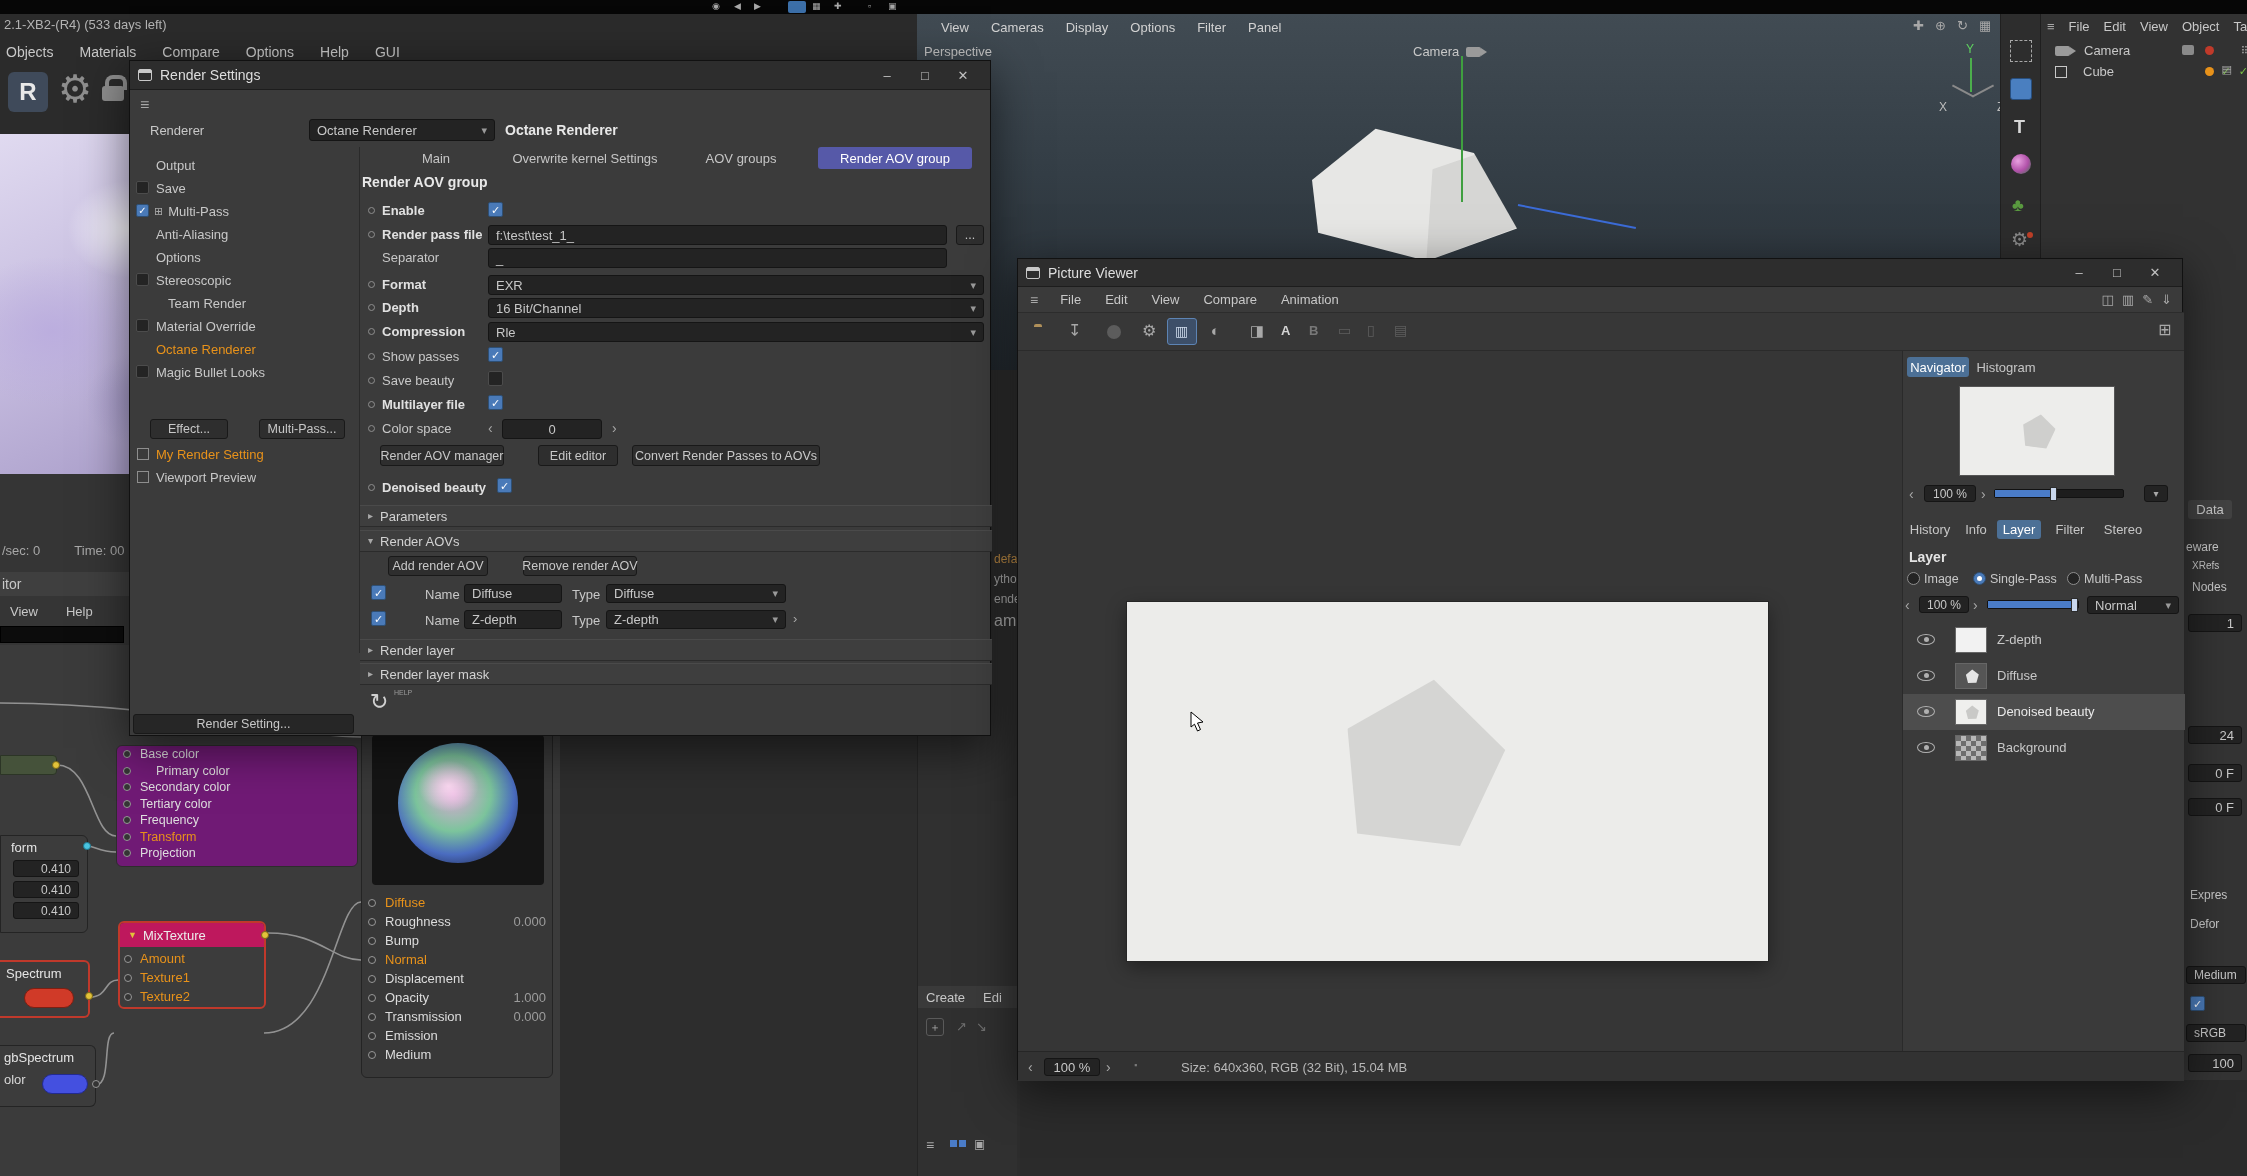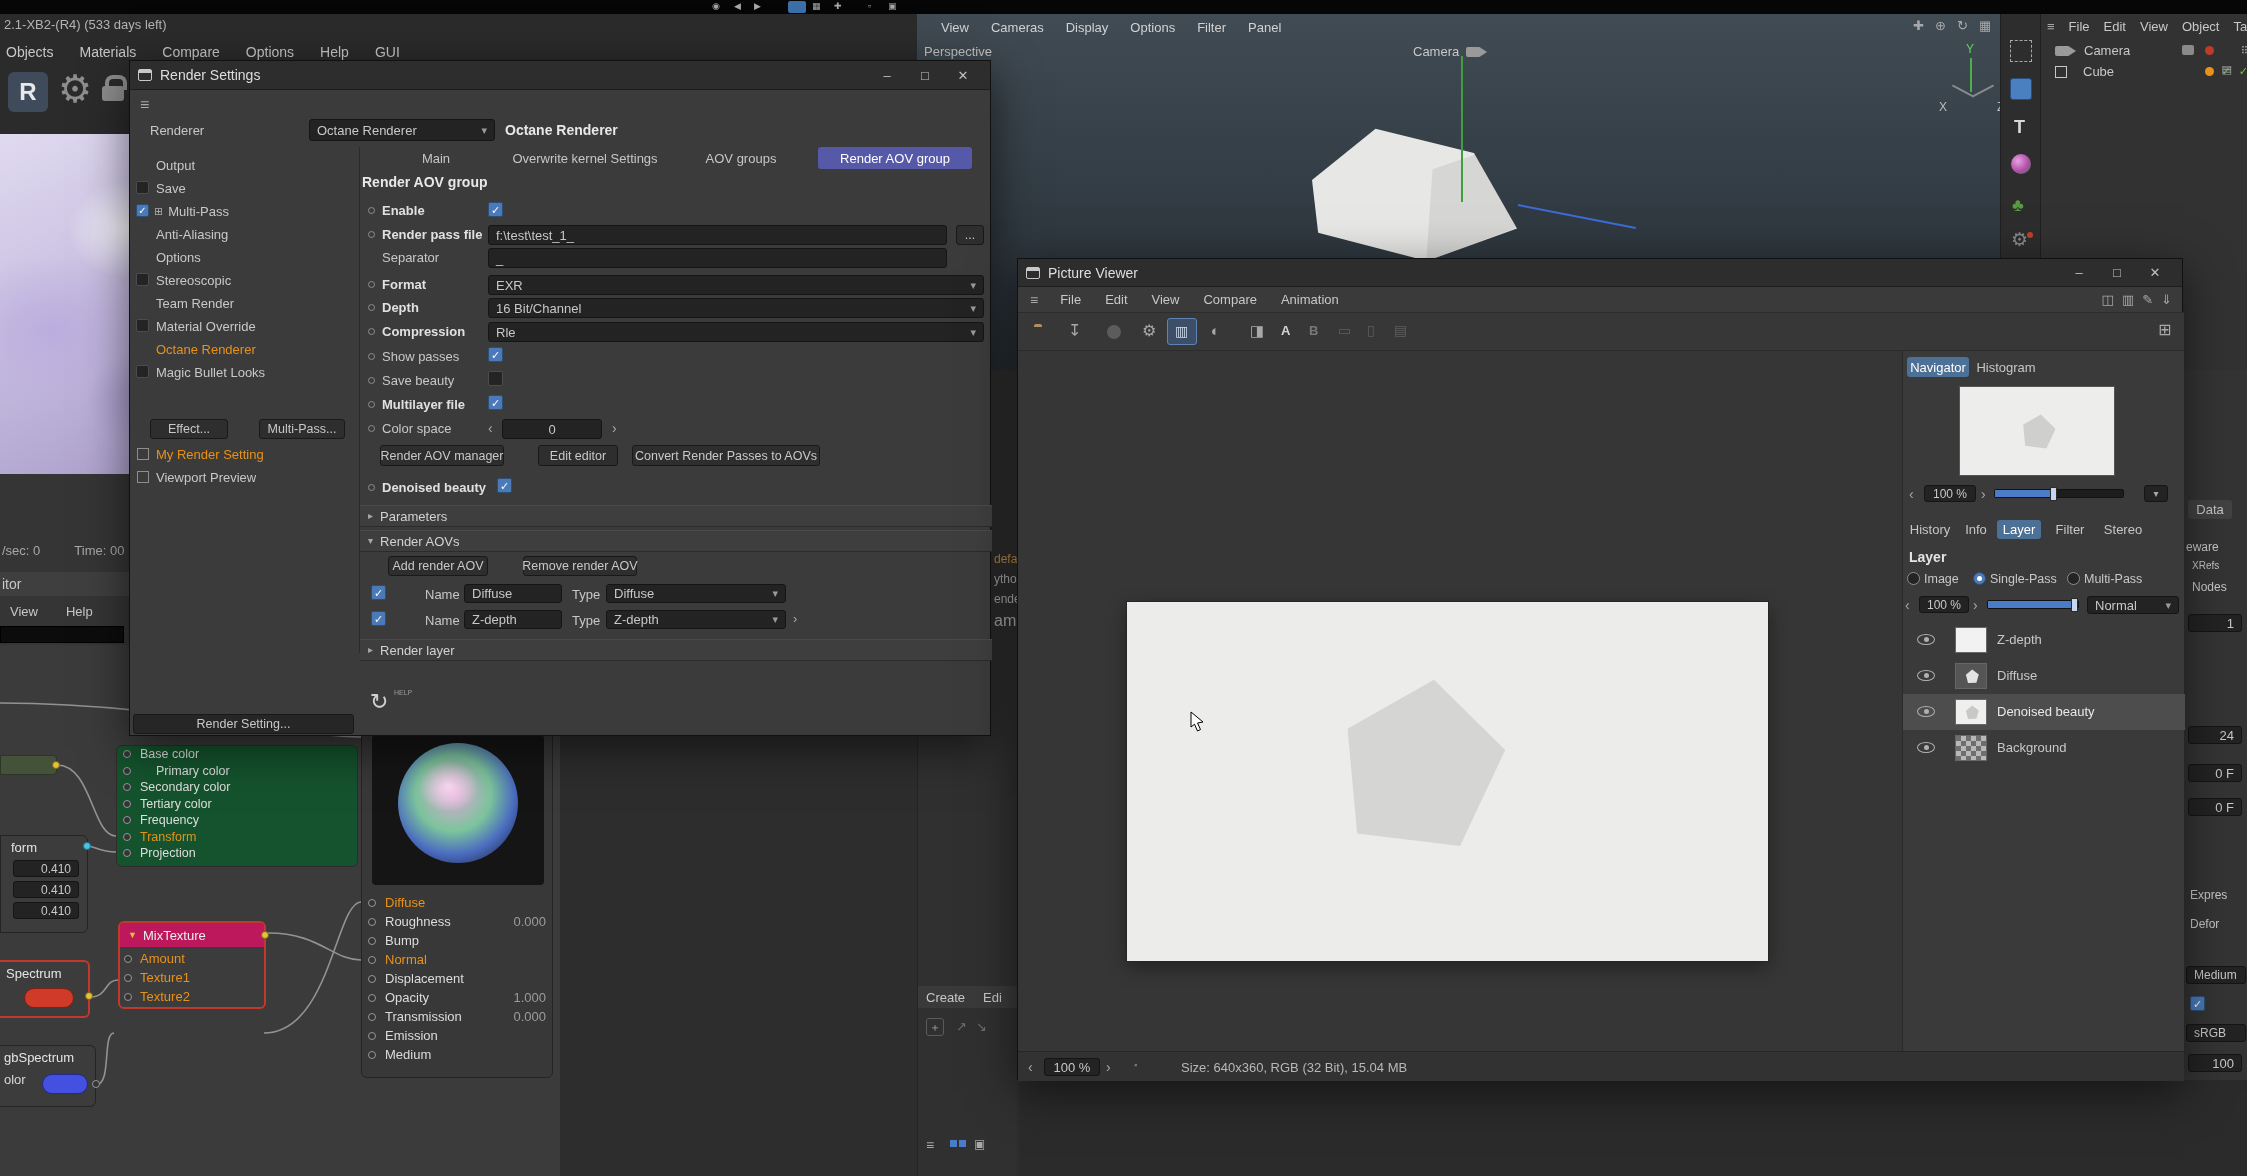--- a/index.html
+++ b/index.html
@@ -119,21 +119,21 @@
         <path d="M90,352 C108,352 104,335 118,335"></path>
         <path d="M96,440 C112,440 102,388 114,388"></path>
         <path d="M264,388 C330,388 336,257 361,257"></path>
       </g>
     </svg>
 
     <div class="a" style="left:0;top:110px;width:57px;height:20px;background:#45523a;border-radius:0 4px 4px 0;border:1px solid #2c3526">
       <span class="port" style="right:-4px;top:5px;background:#e2c23a;border-color:#7a6716"></span>
     </div>
 
-    <div class="node" style="left:116px;top:100px;width:242px;height:122px;background:#14532d;border-color:#2d2d2d">
+    <div class="node" style="left:116px;top:100px;width:242px;height:122px;background:#701a75;border-color:#2d2d2d">
       <div class="fx" style="height:16.5px;padding-left:6px;gap:9px">
           <span class="port" style="position:static"></span>
           <span class="tt" style="font-size:12.5px;color:#dedede">Base color</span>
         </div>
       <div class="fx" style="height:16.5px;padding-left:6px;gap:25px">
           <span class="port" style="position:static"></span>
           <span class="tt" style="font-size:12.5px;color:#dedede">Primary color</span>
         </div>
       <div class="fx" style="height:16.5px;padding-left:6px;gap:9px">
           <span class="port" style="position:static"></span>
@@ -422,21 +422,21 @@
           <span class="tt" style="margin-left:26px">Anti-Aliasing</span>
         </div>
       <div class="a fx" style="left:0;top:99px;width:230px;height:22px">
           <span class="tt" style="margin-left:26px">Options</span>
         </div>
       <div class="a fx" style="left:0;top:122px;width:230px;height:22px">
           <span class="cb sm" style="left:6px;top:4px"></span>
           <span class="tt" style="margin-left:26px">Stereoscopic</span>
         </div>
       <div class="a fx" style="left:0;top:145px;width:230px;height:22px">
-          <span class="tt" style="margin-left:26px">Team Render</span>
+          <span class="tt" style="margin-left:38px">Team Render</span>
         </div>
       <div class="a fx" style="left:0;top:168px;width:230px;height:22px">
           <span class="cb sm" style="left:6px;top:4px"></span>
           <span class="tt" style="margin-left:26px">Material Override</span>
         </div>
       <div class="a fx" style="left:0;top:191px;width:230px;height:22px">
           <span class="tt or" style="margin-left:26px">Octane Renderer</span>
         </div>
       <div class="a fx" style="left:0;top:214px;width:230px;height:22px">
           <span class="cb sm" style="left:6px;top:4px"></span>
@@ -574,20 +574,24 @@
     <span class="a tt" style="left:442px;top:552px">Type</span>
     <div class="dd" style="left:476px;top:549px;width:180px;height:19px">
         <span>Z-depth</span>
         <span class="car"></span>
       </div>
     <span class="a gi" data-glyph="›" style="left:663px;top:551px;font-size:13px"></span>
 
     <div class="sect" style="left:230px;top:578px;width:632px;height:22px">
       <span class="gi" data-glyph="▸" style="font-size:10px"></span>
       <span>Render layer</span>
+    </div>
+    <div class="sect" style="left:230px;top:602px;width:632px;height:22px">
+      <span class="gi" data-glyph="▸" style="font-size:10px"></span>
+      <span>Render layer mask</span>
     </div>
 
     <span class="a gi" data-glyph="↻" style="left:240px;top:630px;font-size:22px;color:#d0d0d0"></span>
     <span class="a tt" style="left:264px;top:628px;font-size:7px;color:#9a9a9a">HELP</span>
   </div>
 
   <div class="win" style="left:1017px;top:258px;width:1166px;height:822px;z-index:6;background:#3a3a3a">
     <div class="tbar" style="height:28px">
       <span class="wico"></span>
       <span class="tt" style="color:#dedede;font-size:14px">Picture Viewer</span>

